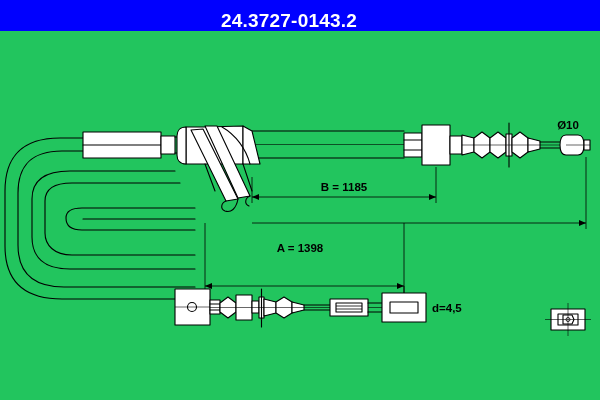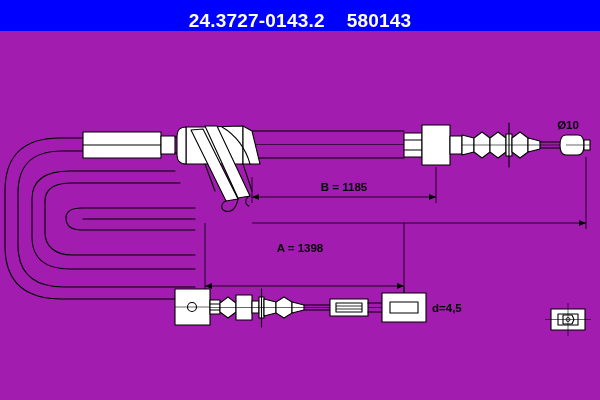--- a/index.html
+++ b/index.html
@@ -41,21 +41,21 @@
   #header-bar .hdr-gap {
     display: inline-block;
     width: 22px;
   }
   #drawing-area {
     position: absolute;
     left: 0;
     top: 31px;
     width: 600px;
     height: 369px;
-    background: #a21caf;
+    background: #22c55e;
   }
   svg#drawing {
     display: block;
   }
   .ln {
     fill: none;
     stroke: #000000;
     stroke-width: 1.1;
     stroke-linecap: round;
     stroke-linejoin: round;
@@ -89,21 +89,20 @@
   }
 </style>
 </head>
 <body>
 
 <div id="page">
 
   <div id="header-bar">
     <span class="hdr-text">24.3727-0143.2</span>
     <span class="hdr-gap"></span>
-    <span class="hdr-text">580143</span>
   </div>
 
   <div id="drawing-area">
     <svg id="drawing" width="600" height="369" viewBox="0 0 600 369" xmlns="http://www.w3.org/2000/svg">
 
       <g>
 
         <path class="ln" d="M 170,107 L 60,107
                             C 18,107 5,130 5,160
                             C 5,192 5,200 5,215

